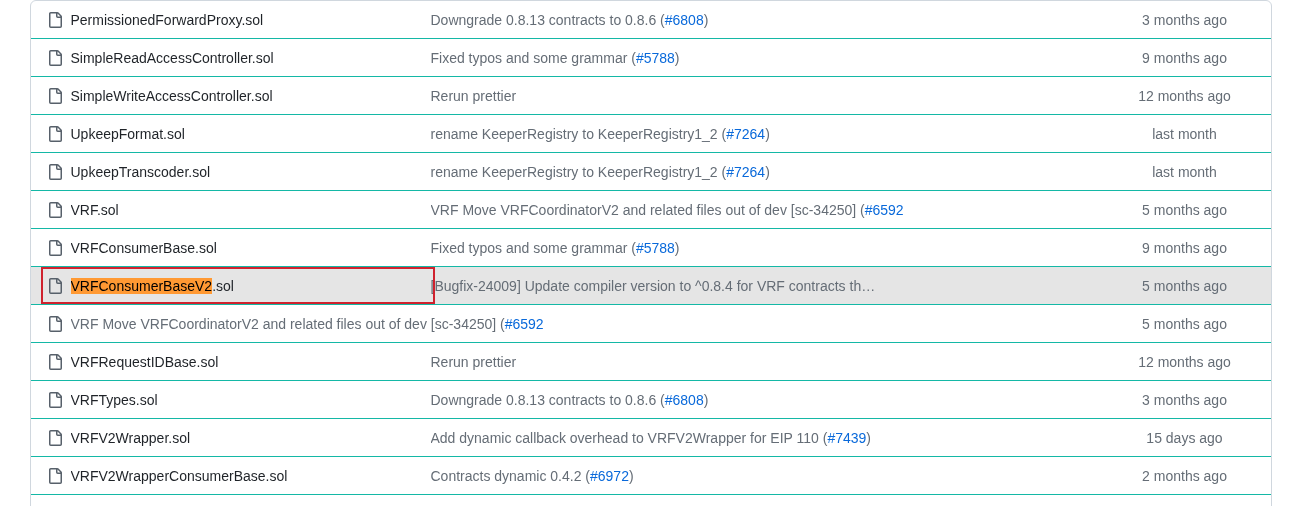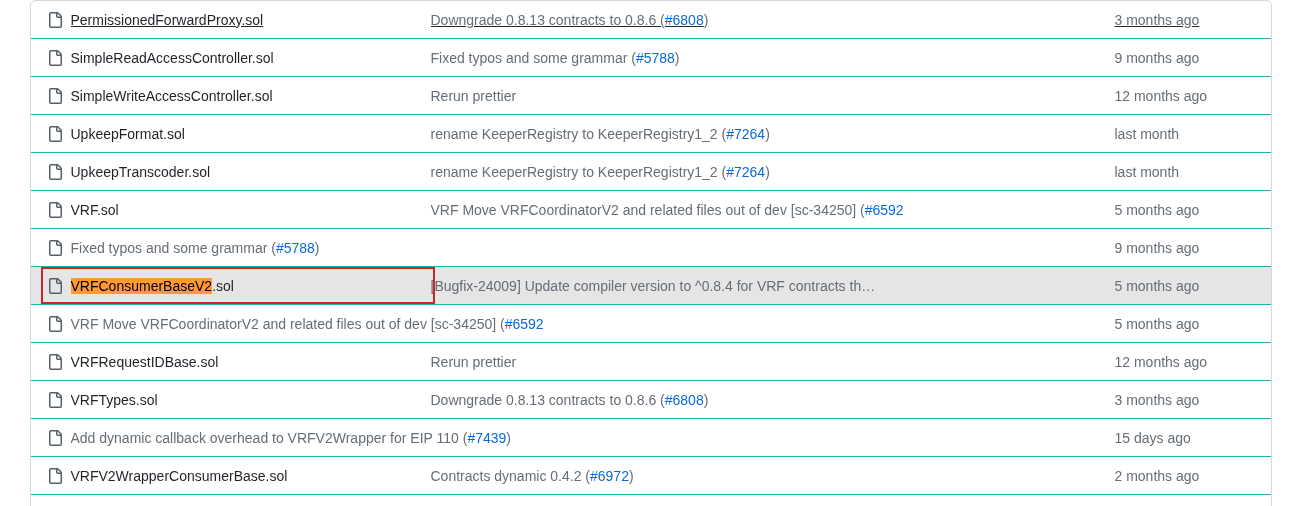--- a/index.html
+++ b/index.html
@@ -16,21 +16,21 @@
     border-radius: 6px;
     overflow: hidden;
   }
   .row {
     display: flex;
     align-items: center;
     padding: 8px 16px;
     border-top: 1px solid #14b8a6;
     min-height: 21px;
   }
-  .row:first-child { border-top: none; text-decoration: underline; }
+  .row:first-child { border-top: none; }
   .row.highlighted {
     background: #e5e5e5;
     position: relative;
   }
   .row.highlighted::after {
     content: '';
     position: absolute;
     left: 10px;
     right: auto;
     width: 390px;
@@ -69,21 +69,21 @@
     cursor: pointer;
     margin-top: 29px;
   }
   .msg-cell .msg-text {
     color: #656d76;
     text-decoration: none;
     cursor: pointer;
   }
   .age-cell {
     flex: 0 0 140px;
-    text-align: left;
+    text-align: center;
     color: #656d76;
     white-space: nowrap;
   }
   .hl-part {
     background: #ff9933;
     color: #000;
   }
   svg.file-svg { display: block; }
 </style>
 </head>
@@ -149,20 +149,21 @@
       <div class="name-cell"><a><span>VRF.sol</span></a></div>
       <div class="msg-cell"><a class="msg-text">VRF Move VRFCoordinatorV2 and related files out of dev [sc-34250] (</a><a class="issue">#6592</a></div>
       <div class="age-cell">5 months ago</div>
     </div>
     <div class="row">
       <div class="icon-cell">
         <svg class="file-svg" width="16" height="16" viewBox="0 0 16 16" fill="currentColor">
           <path d="M2 1.75C2 .784 2.784 0 3.75 0h6.586c.464 0 .909.184 1.237.513l2.914 2.914c.329.328.513.773.513 1.237v9.586A1.75 1.75 0 0 1 13.25 16h-9.5A1.75 1.75 0 0 1 2 14.25V1.75zm1.75-.25a.25.25 0 0 0-.25.25v12.5c0 .138.112.25.25.25h9.5a.25.25 0 0 0 .25-.25V6h-2.75A1.75 1.75 0 0 1 9 4.25V1.5H3.75zm6.75.062V4.25c0 .138.112.25.25.25h2.688a.252.252 0 0 0-.011-.013L10.513 1.573a.248.248 0 0 0-.013-.011z"></path>
         </svg>
       </div>
+      <div class="name-cell"><a><span>VRFConsumerBase.sol</span></a></div>
       <div class="msg-cell"><a class="msg-text">Fixed typos and some grammar (</a><a class="issue">#5788</a><a class="msg-text">)</a></div>
       <div class="age-cell">9 months ago</div>
     </div>
     <div class="row highlighted">
       <div class="icon-cell">
         <svg class="file-svg" width="16" height="16" viewBox="0 0 16 16" fill="currentColor">
           <path d="M2 1.75C2 .784 2.784 0 3.75 0h6.586c.464 0 .909.184 1.237.513l2.914 2.914c.329.328.513.773.513 1.237v9.586A1.75 1.75 0 0 1 13.25 16h-9.5A1.75 1.75 0 0 1 2 14.25V1.75zm1.75-.25a.25.25 0 0 0-.25.25v12.5c0 .138.112.25.25.25h9.5a.25.25 0 0 0 .25-.25V6h-2.75A1.75 1.75 0 0 1 9 4.25V1.5H3.75zm6.75.062V4.25c0 .138.112.25.25.25h2.688a.252.252 0 0 0-.011-.013L10.513 1.573a.248.248 0 0 0-.013-.011z"></path>
         </svg>
       </div>
       <div class="name-cell"><a><span class="hl-part">VRFConsumerBaseV2</span><span>.sol</span></a></div>
@@ -197,20 +198,21 @@
       <div class="name-cell"><a><span>VRFTypes.sol</span></a></div>
       <div class="msg-cell"><a class="msg-text">Downgrade 0.8.13 contracts to 0.8.6 (</a><a class="issue">#6808</a><a class="msg-text">)</a></div>
       <div class="age-cell">3 months ago</div>
     </div>
     <div class="row">
       <div class="icon-cell">
         <svg class="file-svg" width="16" height="16" viewBox="0 0 16 16" fill="currentColor">
           <path d="M2 1.75C2 .784 2.784 0 3.75 0h6.586c.464 0 .909.184 1.237.513l2.914 2.914c.329.328.513.773.513 1.237v9.586A1.75 1.75 0 0 1 13.25 16h-9.5A1.75 1.75 0 0 1 2 14.25V1.75zm1.75-.25a.25.25 0 0 0-.25.25v12.5c0 .138.112.25.25.25h9.5a.25.25 0 0 0 .25-.25V6h-2.75A1.75 1.75 0 0 1 9 4.25V1.5H3.75zm6.75.062V4.25c0 .138.112.25.25.25h2.688a.252.252 0 0 0-.011-.013L10.513 1.573a.248.248 0 0 0-.013-.011z"></path>
         </svg>
       </div>
+      <div class="name-cell"><a><span>VRFV2Wrapper.sol</span></a></div>
       <div class="msg-cell"><a class="msg-text">Add dynamic callback overhead to VRFV2Wrapper for EIP 110 (</a><a class="issue">#7439</a><a class="msg-text">)</a></div>
       <div class="age-cell">15 days ago</div>
     </div>
     <div class="row">
       <div class="icon-cell">
         <svg class="file-svg" width="16" height="16" viewBox="0 0 16 16" fill="currentColor">
           <path d="M2 1.75C2 .784 2.784 0 3.75 0h6.586c.464 0 .909.184 1.237.513l2.914 2.914c.329.328.513.773.513 1.237v9.586A1.75 1.75 0 0 1 13.25 16h-9.5A1.75 1.75 0 0 1 2 14.25V1.75zm1.75-.25a.25.25 0 0 0-.25.25v12.5c0 .138.112.25.25.25h9.5a.25.25 0 0 0 .25-.25V6h-2.75A1.75 1.75 0 0 1 9 4.25V1.5H3.75zm6.75.062V4.25c0 .138.112.25.25.25h2.688a.252.252 0 0 0-.011-.013L10.513 1.573a.248.248 0 0 0-.013-.011z"></path>
         </svg>
       </div>
       <div class="name-cell"><a><span>VRFV2WrapperConsumerBase.sol</span></a></div>

